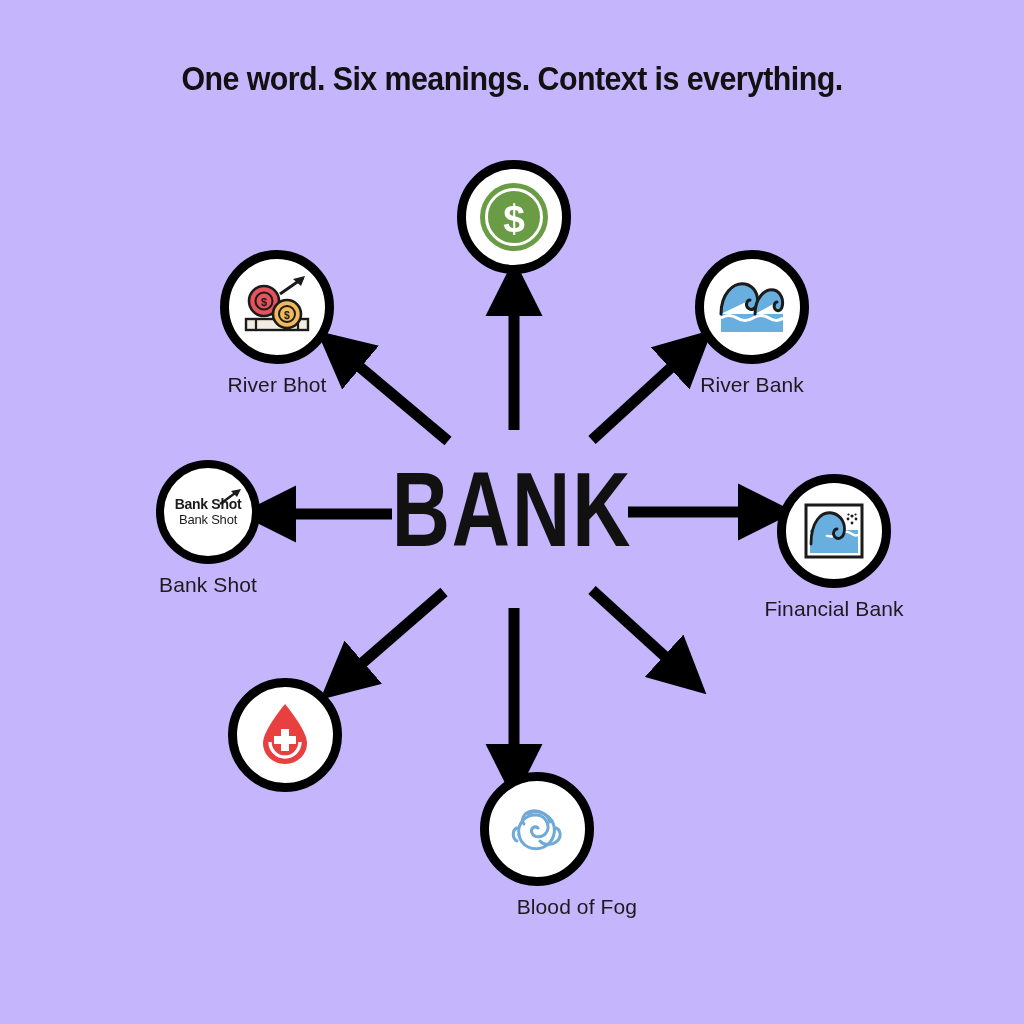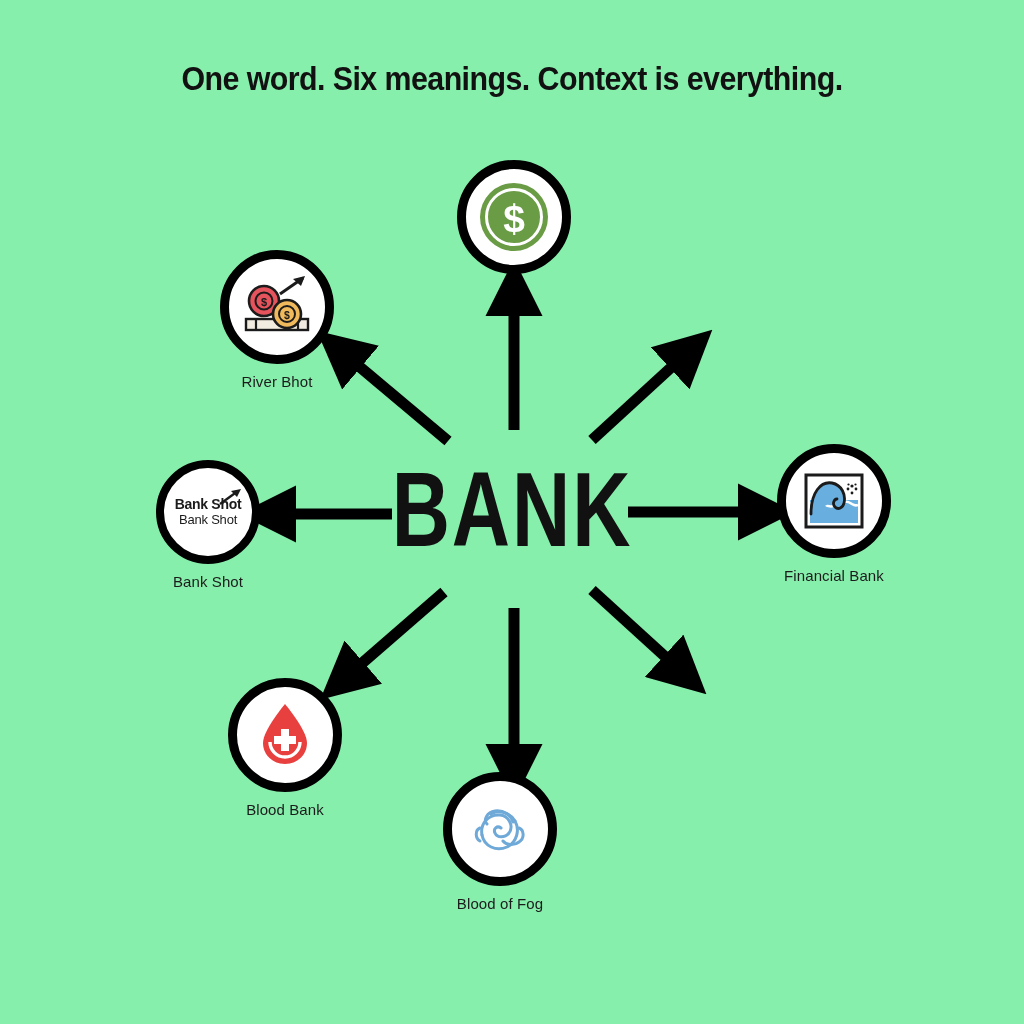--- a/index.html
+++ b/index.html
@@ -4,21 +4,21 @@
 <style>
   html, body {
     margin: 0;
     padding: 0;
     background: #ffffff;
   }
   #canvas {
     position: relative;
     width: 1024px;
     height: 1024px;
-    background: #86efac;
+    background: #c4b5fd;
     overflow: hidden;
     font-family: "Liberation Sans", sans-serif;
   }
 
   
   #title {
     position: absolute;
     left: 0;
     top: 60px;
     width: 1024px;
@@ -68,39 +68,39 @@
     position: relative;
   }
   .node-circle.small {
     width: 104px;
     height: 104px;
     border-width: 8px;
   }
   .node-label {
     margin-top: 9px;
     font-family: "Liberation Sans", sans-serif;
-    font-size: 15px;
+    font-size: 21px;
     color: #1b1b1b;
     white-space: nowrap;
     letter-spacing: 0.1px;
   }
   .node-icon {
     width: 74px;
     height: 74px;
     display: block;
   }
 
   
   #node-money     { left: 514px; top: 160px; }
   #node-riverbhot { left: 277px; top: 250px; }
   #node-riverbank { left: 752px; top: 250px; }
   #node-bankshot  { left: 208px; top: 460px; }
-  #node-financial { left: 834px; top: 444px; }
+  #node-financial { left: 834px; top: 474px; }
   #node-blood     { left: 285px; top: 678px; }
-  #node-fog       { left: 500px; top: 772px; }
+  #node-fog       { left: 537px; top: 772px; text-align: right; }
   #node-data      { left: 740px; top: 678px; }
 
   
   .bankshot-icon {
     width: 84px;
     text-align: center;
     line-height: 1.15;
     position: relative;
   }
   .bankshot-icon .l1 {
@@ -194,20 +194,31 @@
         <circle cx="47" cy="44" r="8" fill="none" stroke="#1b1b1b" stroke-width="2"></circle>
         <text x="47" y="49" text-anchor="middle" font-family="Liberation Sans, sans-serif" font-size="10.5" font-weight="bold" fill="#1b1b1b">$</text>
 
         <path d="M40 24 L63 8" stroke="#1b1b1b" stroke-width="3" fill="none"></path>
         <path d="M65 6 L53 9 L61 16 Z" fill="#1b1b1b"></path>
       </svg>
     </div>
     <div class="node-label">River Bhot</div>
   </div>
 
+  <div class="node" id="node-riverbank">
+    <div class="node-circle">
+      <svg class="node-icon" viewBox="0 0 74 74">
+        <rect x="6" y="44" width="62" height="18" fill="#68aede"></rect>
+        <path d="M6 48 q8 -5 16 0 q8 5 16 0 q8 -5 16 0 q8 5 14 0" fill="none" stroke="#ffffff" stroke-width="3"></path>
+        <path d="M6 44 C6 24 18 12 30 14 C40 16 44 26 42 34 C41 39 36 41 33 38 C30 35 32 30 35 30" fill="#68aede" stroke="#1b1b1b" stroke-width="3" stroke-linecap="round"></path>
+        <path d="M40 44 C40 28 50 18 59 20 C66 22 69 30 67 37 C66 41 62 42 60 39 C58 36 60 32 62 32" fill="#68aede" stroke="#1b1b1b" stroke-width="3" stroke-linecap="round"></path>
+      </svg>
+    </div>
+    <div class="node-label">River Bank</div>
+  </div>
 
   <div class="node" id="node-bankshot">
     <div class="node-circle small">
       <div class="bankshot-icon">
         <svg class="arrow-mini" viewBox="0 0 26 20">
           <path d="M2 17 L20 4" stroke="#1b1b1b" stroke-width="2.3" fill="none"></path>
           <path d="M23 2 L13 4 L19 10 Z" fill="#1b1b1b"></path>
         </svg>
         <div class="l1">Bank Shot</div>
         <div class="l2">Bank Shot</div>
@@ -238,21 +249,20 @@
   </div>
 
   <div class="node" id="node-blood">
     <div class="node-circle">
       <svg class="node-icon" viewBox="0 0 74 74">
         <path d="M37 6 C37 6 59 32 59 45 C59 57 49 66 37 66 C25 66 15 57 15 45 C15 32 37 6 37 6 Z" fill="#e8403f"></path>
         <path d="M22 44 a15 15 0 0 0 30 0" fill="none" stroke="#ffffff" stroke-width="3.4"></path>
         <path d="M33 31 h8 v7 h7 v8 h-7 v7 h-8 v-7 h-7 v-8 h7 z" fill="#ffffff"></path>
       </svg>
     </div>
-    <div class="node-label">Blood Bank</div>
   </div>
 
   <div class="node" id="node-fog">
     <div class="node-circle">
       <svg class="node-icon" viewBox="0 0 74 74">
         <g fill="none" stroke="#6fa9d8" stroke-width="3" stroke-linecap="round">
           <path d="M38 36 C34 33 30 37 32 41 C34 46 42 46 46 41 C51 34 46 24 37 23 C25 22 17 32 19 43"></path>
           <path d="M19 43 C21 54 33 60 44 55 C54 50 57 38 52 29"></path>
           <path d="M52 29 C47 21 36 17 28 22"></path>
           <path d="M24 32 C20 28 24 20 32 19 C41 18 48 23 50 30"></path>

